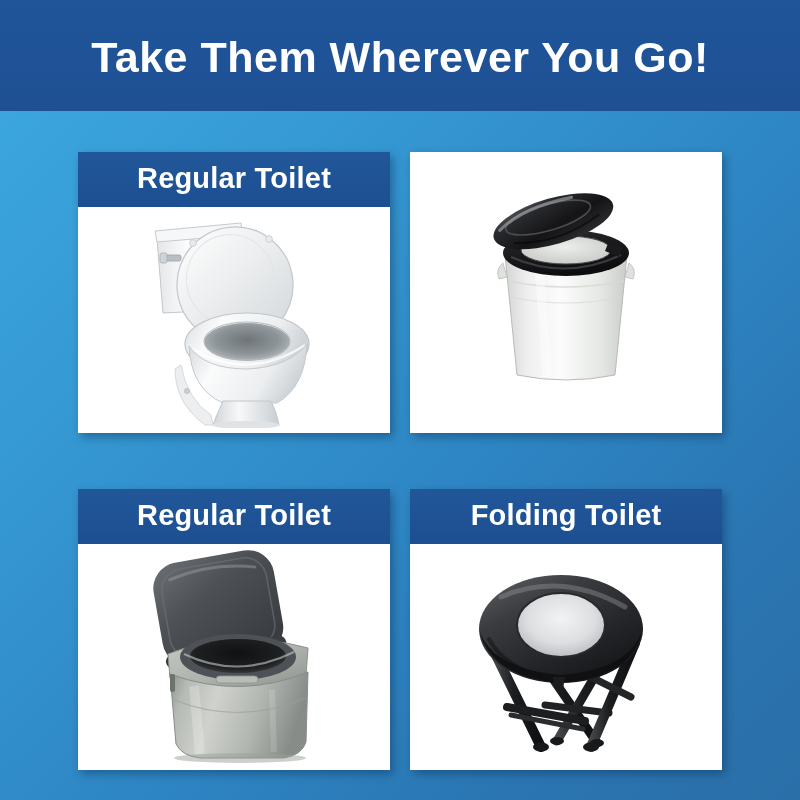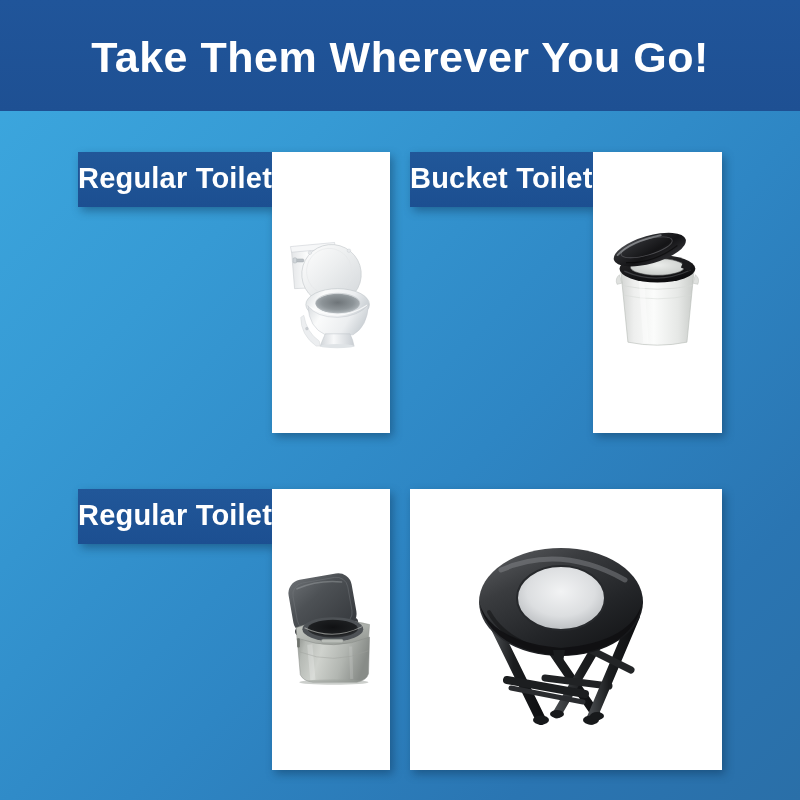--- a/index.html
+++ b/index.html
@@ -58,20 +58,21 @@
     height: 618px;
     display: grid;
     grid-template-columns: 312px 312px;
     grid-template-rows: 281px 281px;
     column-gap: 20px;
     row-gap: 56px;
   }
   .card {
     position: relative;
     display: flex;
+    flex-direction: column;
     filter: drop-shadow(3px 4px 5px rgba(8, 40, 72, 0.42));
   }
   .card-header {
     height: 55px;
     background: #1e5295;
     background: linear-gradient(180deg, #215799 0%, #1c4f91 100%);
     display: flex;
     align-items: center;
     justify-content: center;
     flex: 0 0 auto;
@@ -166,23 +167,20 @@
           <path d="M104 188 Q96 206 94 212 L160 212 Q158 200 152 188 Z" fill="url(#rtBase)" stroke="#c1c6ca" stroke-width="1"></path>
           <path d="M62 152 Q68 186 92 202 L94 212 L86 212 Q56 190 56 156 Z" fill="#eceef0" stroke="#cdd2d6" stroke-width="0.8"></path>
           <ellipse cx="127" cy="212" rx="34" ry="4" fill="#dfe3e6"></ellipse>
 
           <circle cx="68" cy="178" r="2.6" fill="#cbd0d4" stroke="#aeb4b9" stroke-width="0.6"></circle>
         </svg>
       </div>
     </div>
 
     <div class="card">
-      <div class="card-header">
-        <span class="card-title">Bucket Toilet</span>
-      </div>
       <div class="card-body">
         <svg class="product-art" width="215" height="215" viewBox="0 0 215 215" aria-hidden="true">
           <defs>
             <linearGradient id="bkBody" x1="0" y1="0" x2="1" y2="0">
               <stop offset="0%" stop-color="#d3d5d3"></stop>
               <stop offset="18%" stop-color="#eeefee"></stop>
               <stop offset="45%" stop-color="#fbfcfb"></stop>
               <stop offset="78%" stop-color="#e6e8e6"></stop>
               <stop offset="100%" stop-color="#c9ccc9"></stop>
             </linearGradient>
@@ -284,20 +282,23 @@
           <rect x="94" y="126" width="42" height="7" rx="3.5" fill="#b9bdb8" stroke="#8e928d" stroke-width="0.8"></rect>
 
           <rect x="48" y="124" width="5" height="18" rx="2" fill="#6e726d"></rect>
 
           <ellipse cx="118" cy="208" rx="66" ry="5" fill="#9aa09a" opacity="0.5"></ellipse>
         </svg>
       </div>
     </div>
 
     <div class="card">
+      <div class="card-header">
+        <span class="card-title">Folding Toilet</span>
+      </div>
       <div class="card-body">
         <svg class="product-art" width="235" height="200" viewBox="0 0 235 200" aria-hidden="true">
           <defs>
             <linearGradient id="fdSeat" x1="0.1" y1="0" x2="0.85" y2="1">
               <stop offset="0%" stop-color="#5b5d60"></stop>
               <stop offset="28%" stop-color="#3a3c3f"></stop>
               <stop offset="65%" stop-color="#232528"></stop>
               <stop offset="100%" stop-color="#121315"></stop>
             </linearGradient>
             <radialGradient id="fdHole" cx="0.5" cy="0.4" r="0.62">

